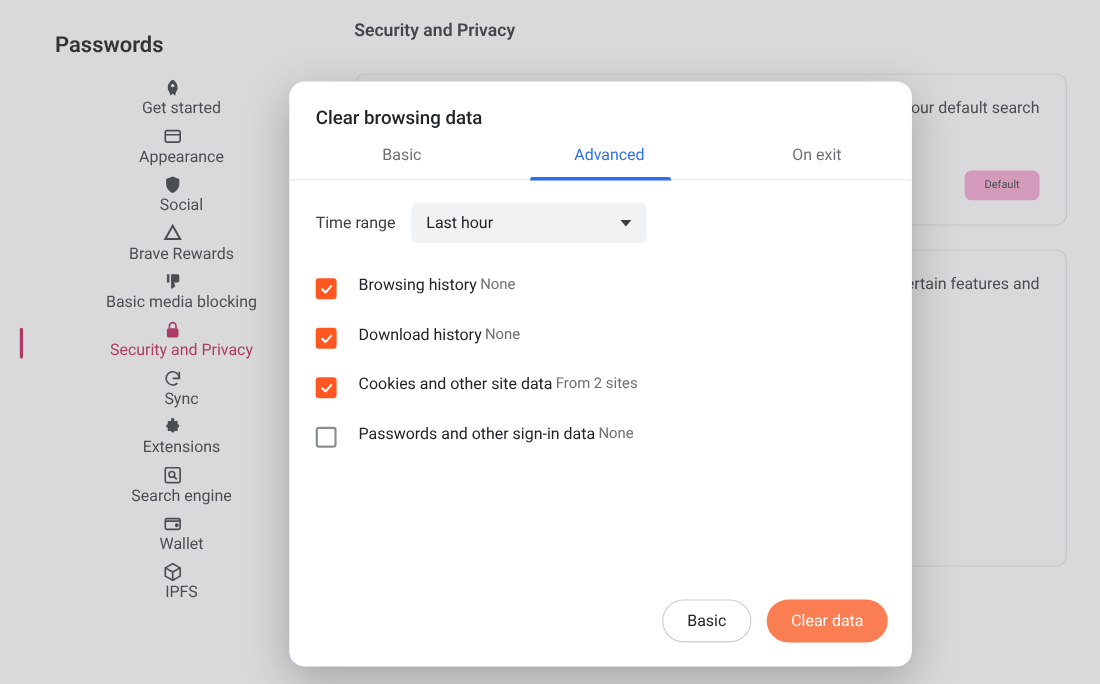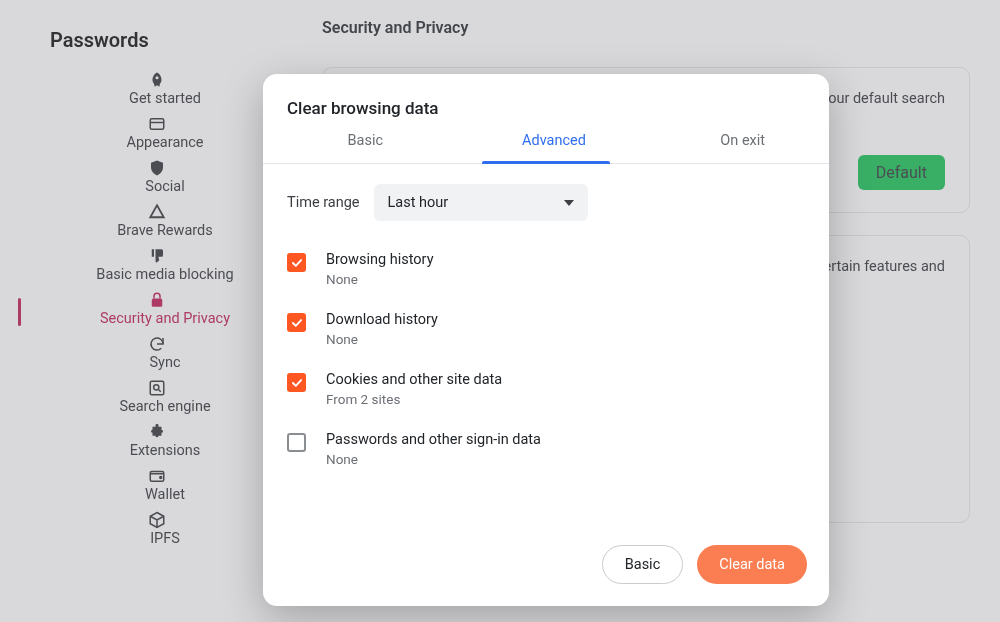--- a/index.html
+++ b/index.html
@@ -15,21 +15,21 @@
   .sidebar-item .icon { width: 20px; height: 20px; margin-right: 16px; display: inline-flex; align-items: center; justify-content: center; color: #3b3e42; }
   .sidebar-item.active { color: #c2255c; }
   .sidebar-item.active .icon { color: #c2255c; }
   .sidebar-item.active::before { content: ""; position: absolute; left: 18px; top: 8px; bottom: 8px; width: 3px; background: #c2255c; border-radius: 2px; }
 
   .main { flex: 1; padding: 18px 30px 0 42px; }
   .page-title { font-size: 16px; font-weight: 600; color: #2f3337; margin-bottom: 30px; }
   .card { background: #fff; border: 1px solid #e4e6ea; border-radius: 10px; padding: 22px 24px; margin-bottom: 22px; font-size: 14.5px; color: #3b3e42; }
   .card .row { display: flex; justify-content: space-between; align-items: center; }
   .card .sub { color: #6c7075; font-size: 13.5px; margin-top: 4px; }
-  .pill { background: #22c55e; border-radius: 6px; padding: 8px 18px; font-size: 16px; color: #3b3e42; text-align: right; }
+  .pill { background: #f9a8d4; border-radius: 6px; padding: 8px 18px; font-size: 10px; color: #3b3e42; text-align: right; }
   .feature-row { display: flex; align-items: flex-start; gap: 20px; margin-top: 18px; }
   .feature-row .icon { width: 34px; height: 34px; display: inline-flex; align-items: center; justify-content: center; color: #3b3e42; flex-shrink: 0; }
 
   
   .scrim { position: absolute; inset: 0; background: rgba(120,120,125,0.28); }
 
   
   .modal { position: absolute; left: 263px; top: 45px; width: 566px; height: 532px; background: #fff; border-radius: 14px; box-shadow: 0 12px 40px rgba(0,0,0,0.25); display: flex; flex-direction: column; overflow: hidden; margin-top: 29px; }
   .modal-title { font-size: 17px; font-weight: 500; padding: 24px 24px 14px 24px; color: #212529; }
   .tabs { display: flex; border-bottom: 1px solid #e4e6ea; }
@@ -40,21 +40,21 @@
   .timerange-row { display: flex; align-items: center; gap: 14px; margin-bottom: 20px; }
   .timerange-row label { font-size: 14.5px; color: #3b3e42; }
   .select { display: flex; align-items: center; justify-content: space-between; background: #f1f2f4; border-radius: 6px; padding: 10px 14px; width: 214px; font-size: 14.5px; color: #212529; cursor: pointer; }
   .select .chev { border-left: 5px solid transparent; border-right: 5px solid transparent; border-top: 6px solid #3b3e42; }
   .check-list { list-style: none; }
   .check-item { display: flex; align-items: flex-start; gap: 20px; padding: 10px 0 14px 0; }
   .checkbox { width: 19px; height: 19px; border-radius: 3px; flex-shrink: 0; margin-top: 2px; display: inline-flex; align-items: center; justify-content: center; cursor: pointer; }
   .checkbox.checked { background: #ff5722; }
   .checkbox.unchecked { border: 2px solid #8a8d91; }
   .checkbox.checked svg { stroke: #fff; }
-  .check-texts { display: flex; flex-direction: column; gap: 3px; }
+  .check-texts { display: flex; gap: 3px; }
   .check-title { font-size: 14.5px; color: #212529; }
   .check-sub { font-size: 13.5px; color: #6c7075; }
   .modal-footer { display: flex; justify-content: flex-end; gap: 14px; padding: 20px 22px 22px 22px; }
   .btn { font-size: 14.5px; padding: 10px 22px; border-radius: 22px; cursor: pointer; border: none; font-family: inherit; }
   .btn-secondary { background: #fff; border: 1px solid #c9cbd0; color: #212529; }
   .btn-primary { background: #fb7d52; color: #fff; }
 
   svg { display: block; }
 </style>
 </head>
@@ -119,35 +119,35 @@
           <span class="icon">
             <svg width="18" height="18" viewBox="0 0 24 24" fill="none" stroke="currentColor" stroke-width="2">
               <path d="M20 12a8 8 0 1 0-2.34 5.66"></path>
               <polyline points="20 4 20 12 12 12"></polyline>
             </svg>
           </span>
           <span>Sync</span>
         </li>
         <li class="sidebar-item">
           <span class="icon">
+            <svg width="18" height="18" viewBox="0 0 24 24" fill="currentColor">
+              <path d="M10 3a2 2 0 0 1 4 0v2h4v4a2 2 0 0 1 0 4v4h-4a2 2 0 0 1-4 0H6v-4a2 2 0 0 1 0-4V5h4V3z"></path>
+            </svg>
+          </span>
+          <span>Extensions</span>
+        </li>
+        <li class="sidebar-item">
+          <span class="icon">
             <svg width="18" height="18" viewBox="0 0 24 24" fill="none" stroke="currentColor" stroke-width="2">
               <rect x="3" y="3" width="18" height="18" rx="2"></rect>
               <circle cx="11" cy="11" r="3.5"></circle>
               <line x1="14" y1="14" x2="17" y2="17"></line>
             </svg>
           </span>
           <span>Search engine</span>
-        </li>
-        <li class="sidebar-item">
-          <span class="icon">
-            <svg width="18" height="18" viewBox="0 0 24 24" fill="currentColor">
-              <path d="M10 3a2 2 0 0 1 4 0v2h4v4a2 2 0 0 1 0 4v4h-4a2 2 0 0 1-4 0H6v-4a2 2 0 0 1 0-4V5h4V3z"></path>
-            </svg>
-          </span>
-          <span>Extensions</span>
         </li>
         <li class="sidebar-item">
           <span class="icon">
             <svg width="18" height="18" viewBox="0 0 24 24" fill="none" stroke="currentColor" stroke-width="2">
               <rect x="3" y="6" width="18" height="13" rx="2"></rect>
               <path d="M3 9h18"></path>
               <circle cx="17" cy="14" r="1.3" fill="currentColor"></circle>
             </svg>
           </span>
           <span>Wallet</span>

